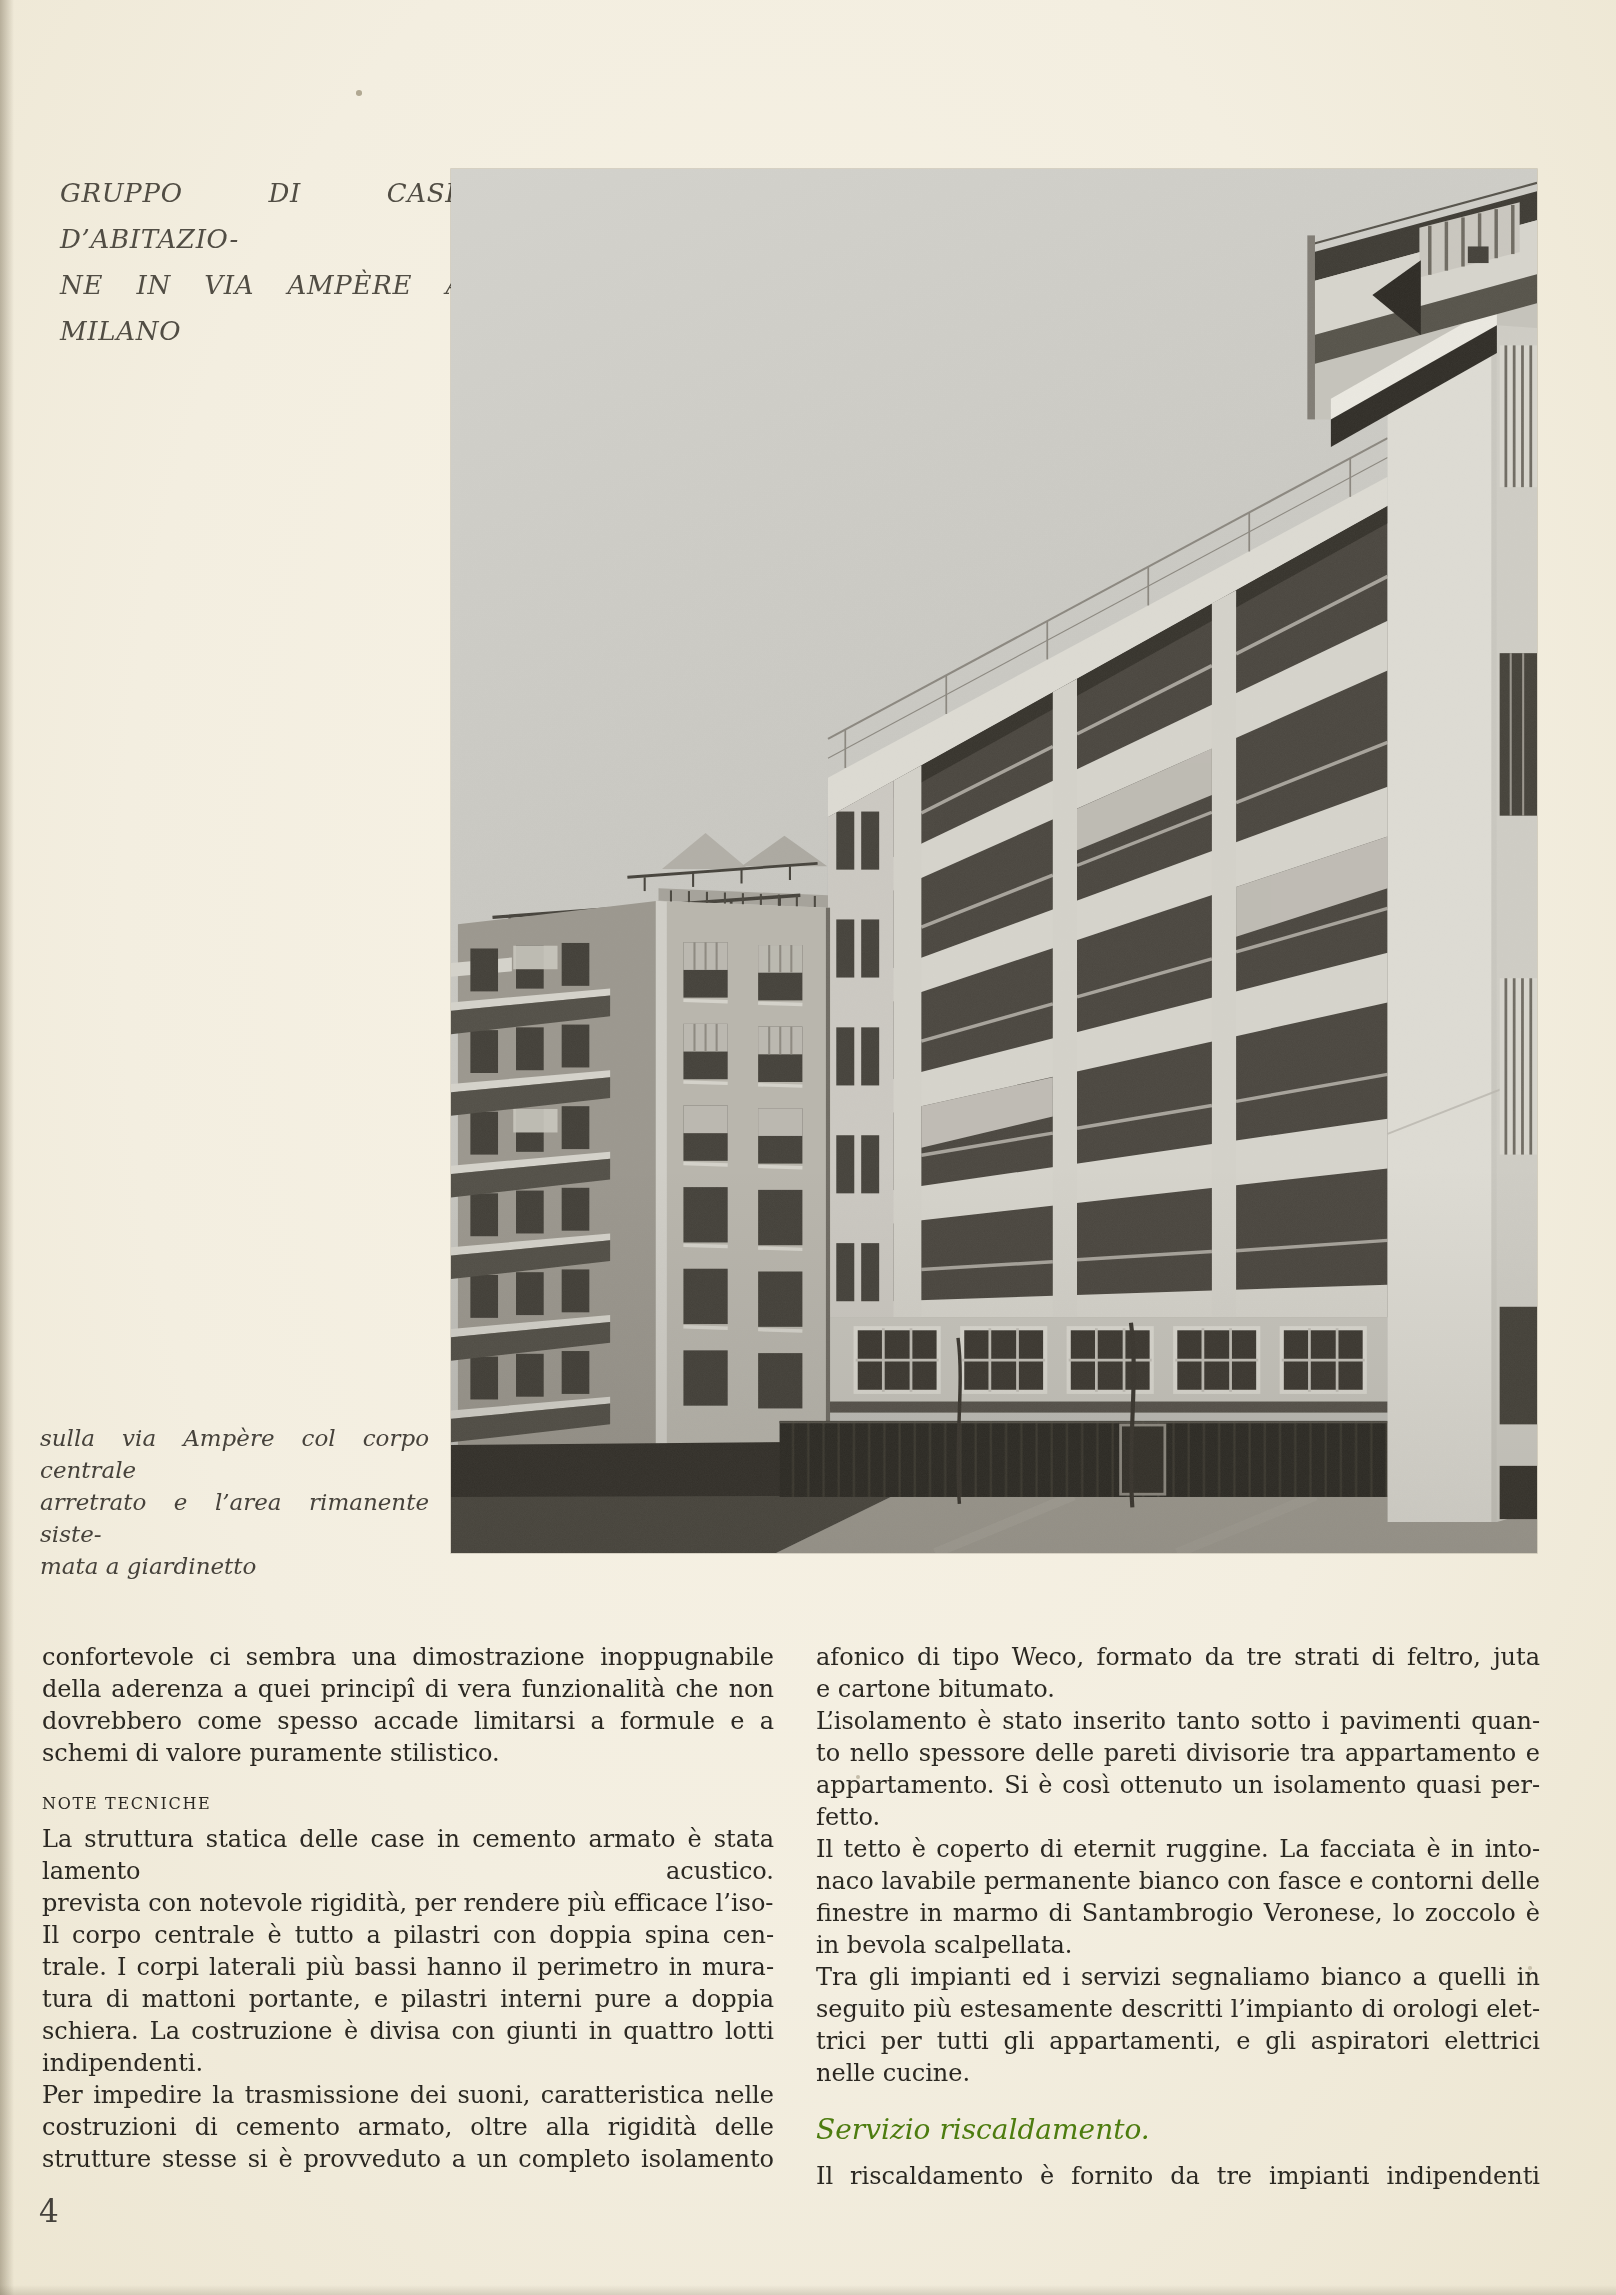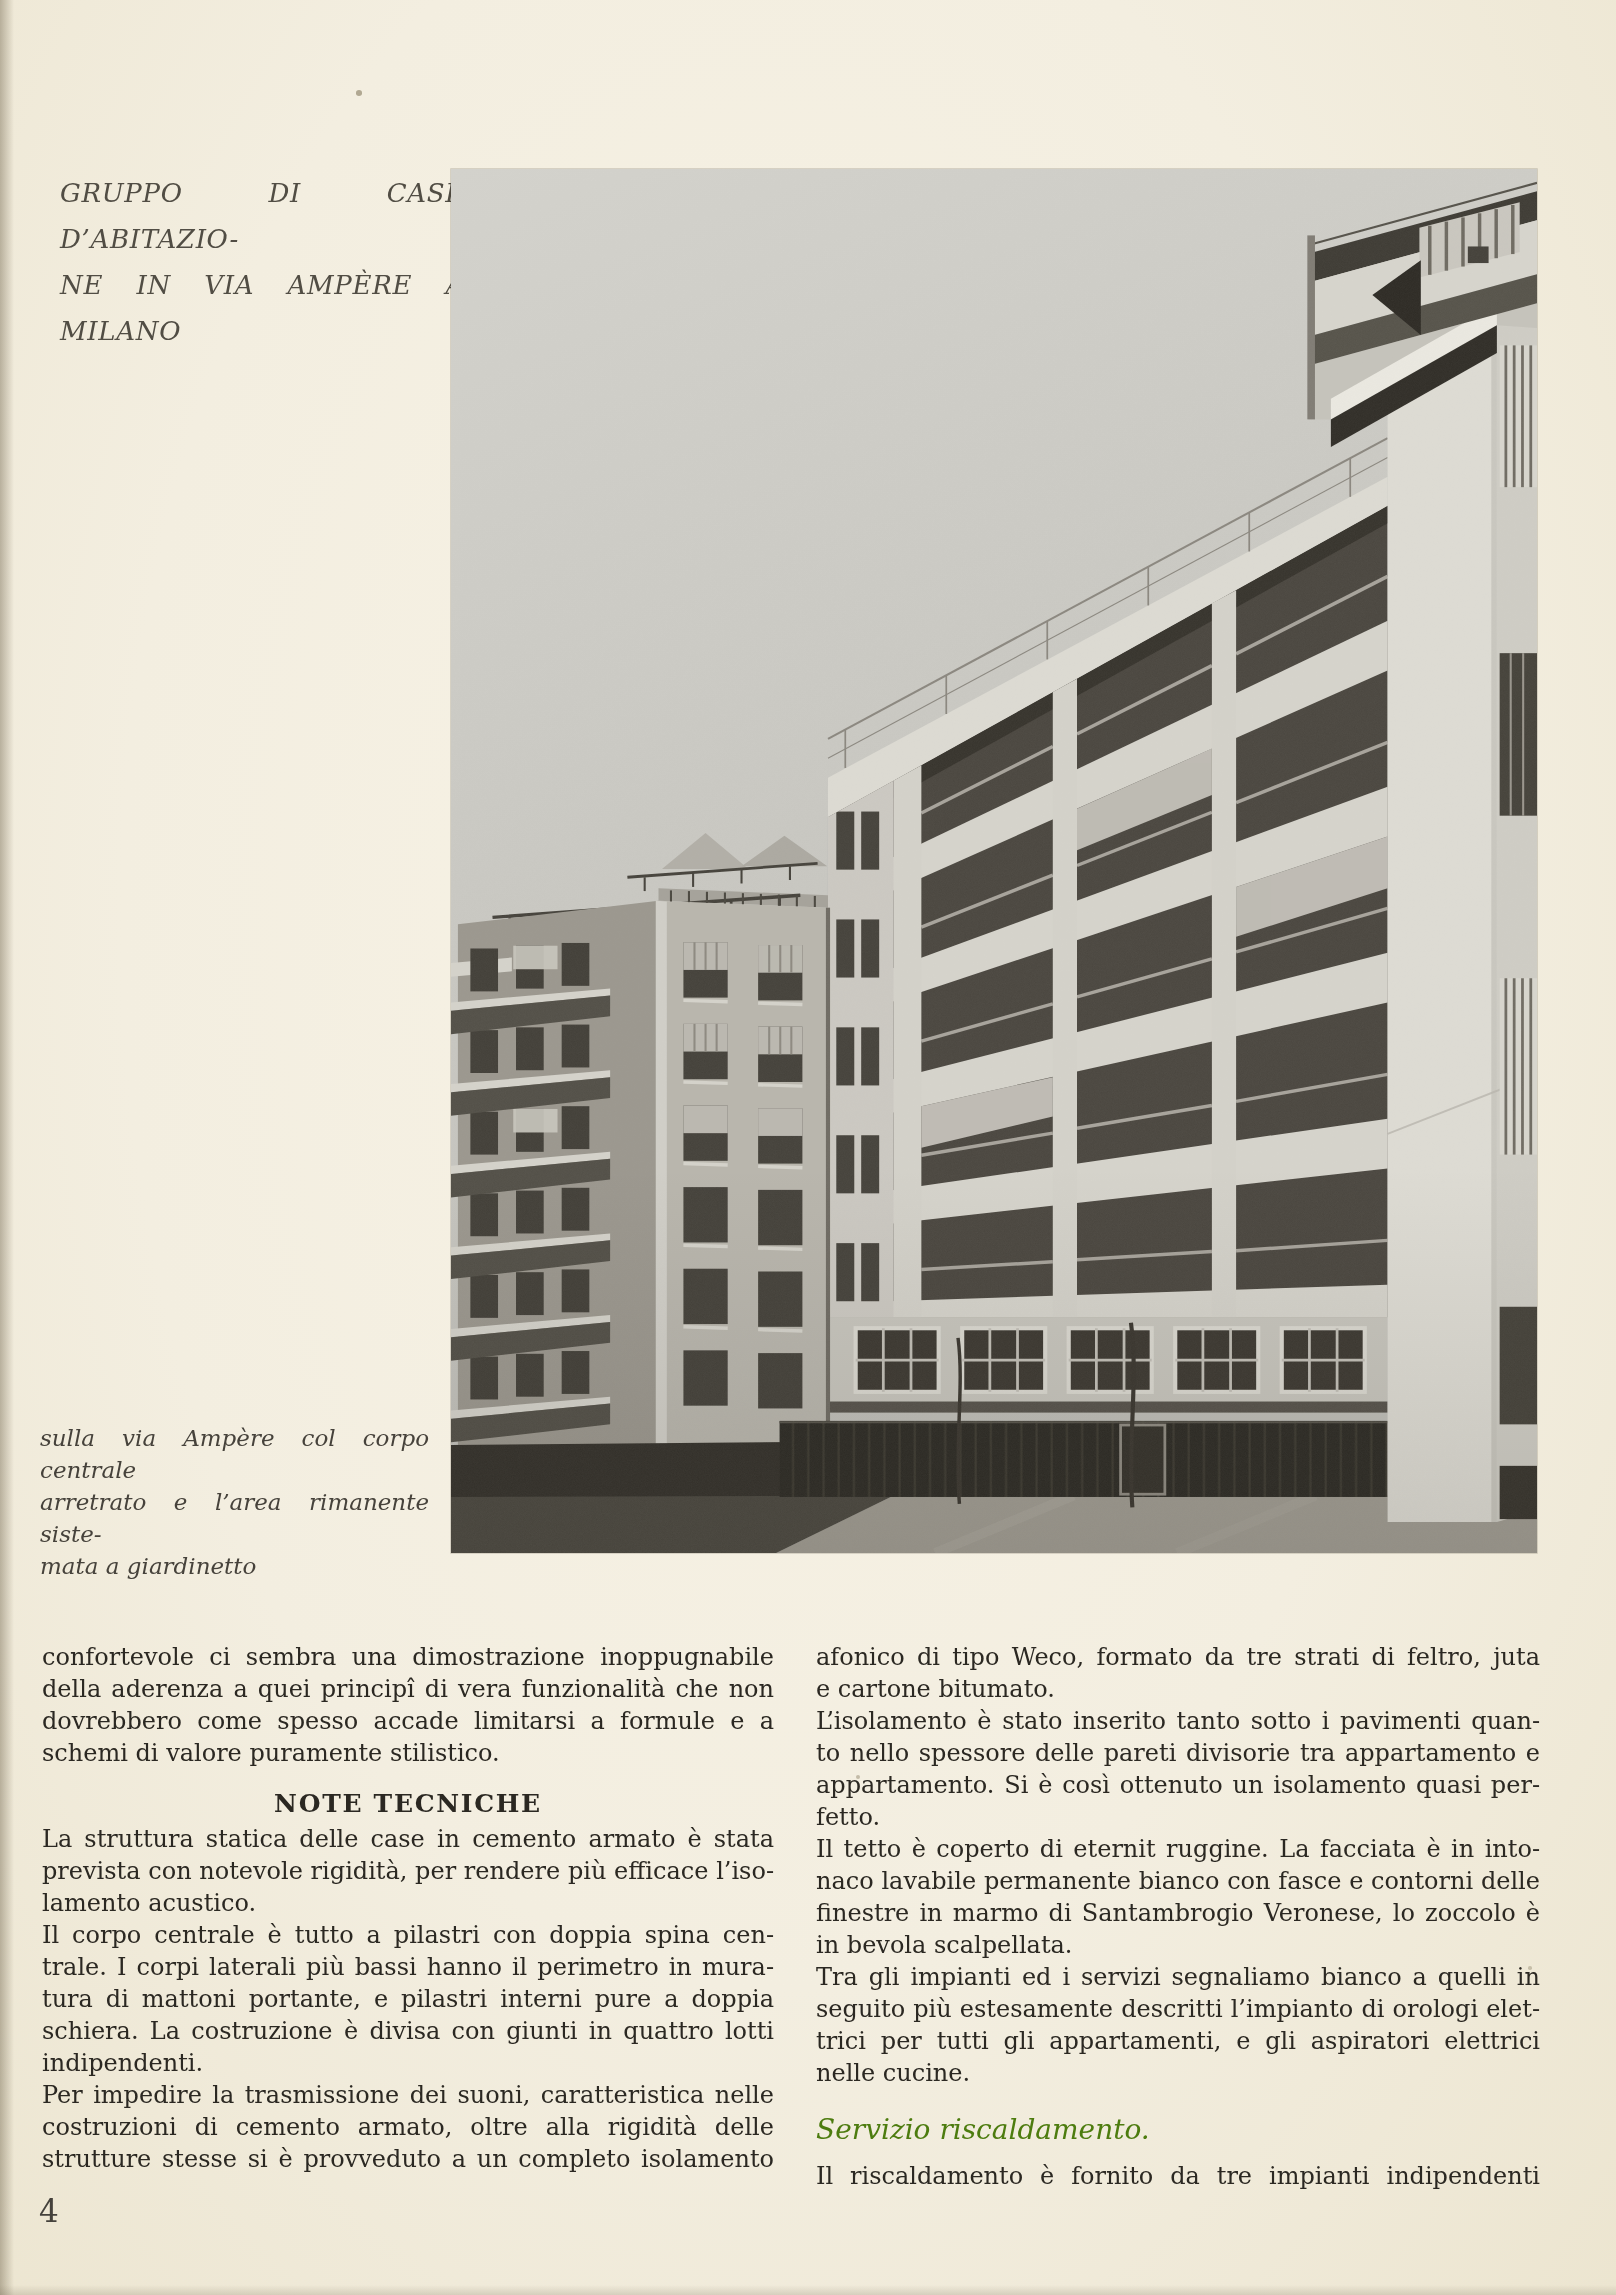--- a/index.html
+++ b/index.html
@@ -47,22 +47,22 @@
 
   .col { position:absolute; font-size:24px; line-height:32px; }
   .col-left  { left:42px;  top:1641px; width:732px; }
   .col-right { left:816px; top:1641px; width:724px; }
   .para { margin:0; }
   .para .tline { text-align:justify; text-align-last:justify; }
   .para .tline:last-child { text-align-last:left; }
   .para.cont .tline:last-child { text-align-last:justify; }
 
   .section-heading {
-    margin:19.4px 0 2.8px 0; font-size:25px; line-height:32px;
-    font-weight:bold; letter-spacing:1.7px; color:#2b2822;text-align:center;
+    margin:19.4px 0 2.8px 0; font-size:16px; line-height:32px;
+    font-weight:normal; letter-spacing:1.7px; color:#2b2822;
   }
   .sub-heading {
     margin:25px 0 14px 0; font-size:28px; line-height:32px;
     font-weight:normal; font-style:italic; color:#4d7c0f;
   }
   .page-number {
     position:absolute; left:39px; top:2193px;
     font-size:31px; color:#45423c;
   }
 </style>
@@ -423,22 +423,22 @@
   <section class="col col-left">
     <div class="para">
         <div class="tline">confortevole ci sembra una dimostrazione inoppugnabile</div>
         <div class="tline">della aderenza a quei principî di vera funzionalità che non</div>
         <div class="tline">dovrebbero come spesso accade limitarsi a formule e a</div>
         <div class="tline">schemi di valore puramente stilistico.</div>
       </div>
     <h2 class="section-heading">NOTE TECNICHE</h2>
     <div class="para">
         <div class="tline">La struttura statica delle case in cemento armato è stata</div>
+        <div class="tline">lamento acustico.</div>
         <div class="tline">prevista con notevole rigidità, per rendere più efficace l’iso-</div>
-        <div class="tline">lamento acustico.</div>
       </div>
     <div class="para">
         <div class="tline">Il corpo centrale è tutto a pilastri con doppia spina cen-</div>
         <div class="tline">trale. I corpi laterali più bassi hanno il perimetro in mura-</div>
         <div class="tline">tura di mattoni portante, e pilastri interni pure a doppia</div>
         <div class="tline">schiera. La costruzione è divisa con giunti in quattro lotti</div>
         <div class="tline">indipendenti.</div>
       </div>
     <div class="para cont">
         <div class="tline">Per impedire la trasmissione dei suoni, caratteristica nelle</div>

